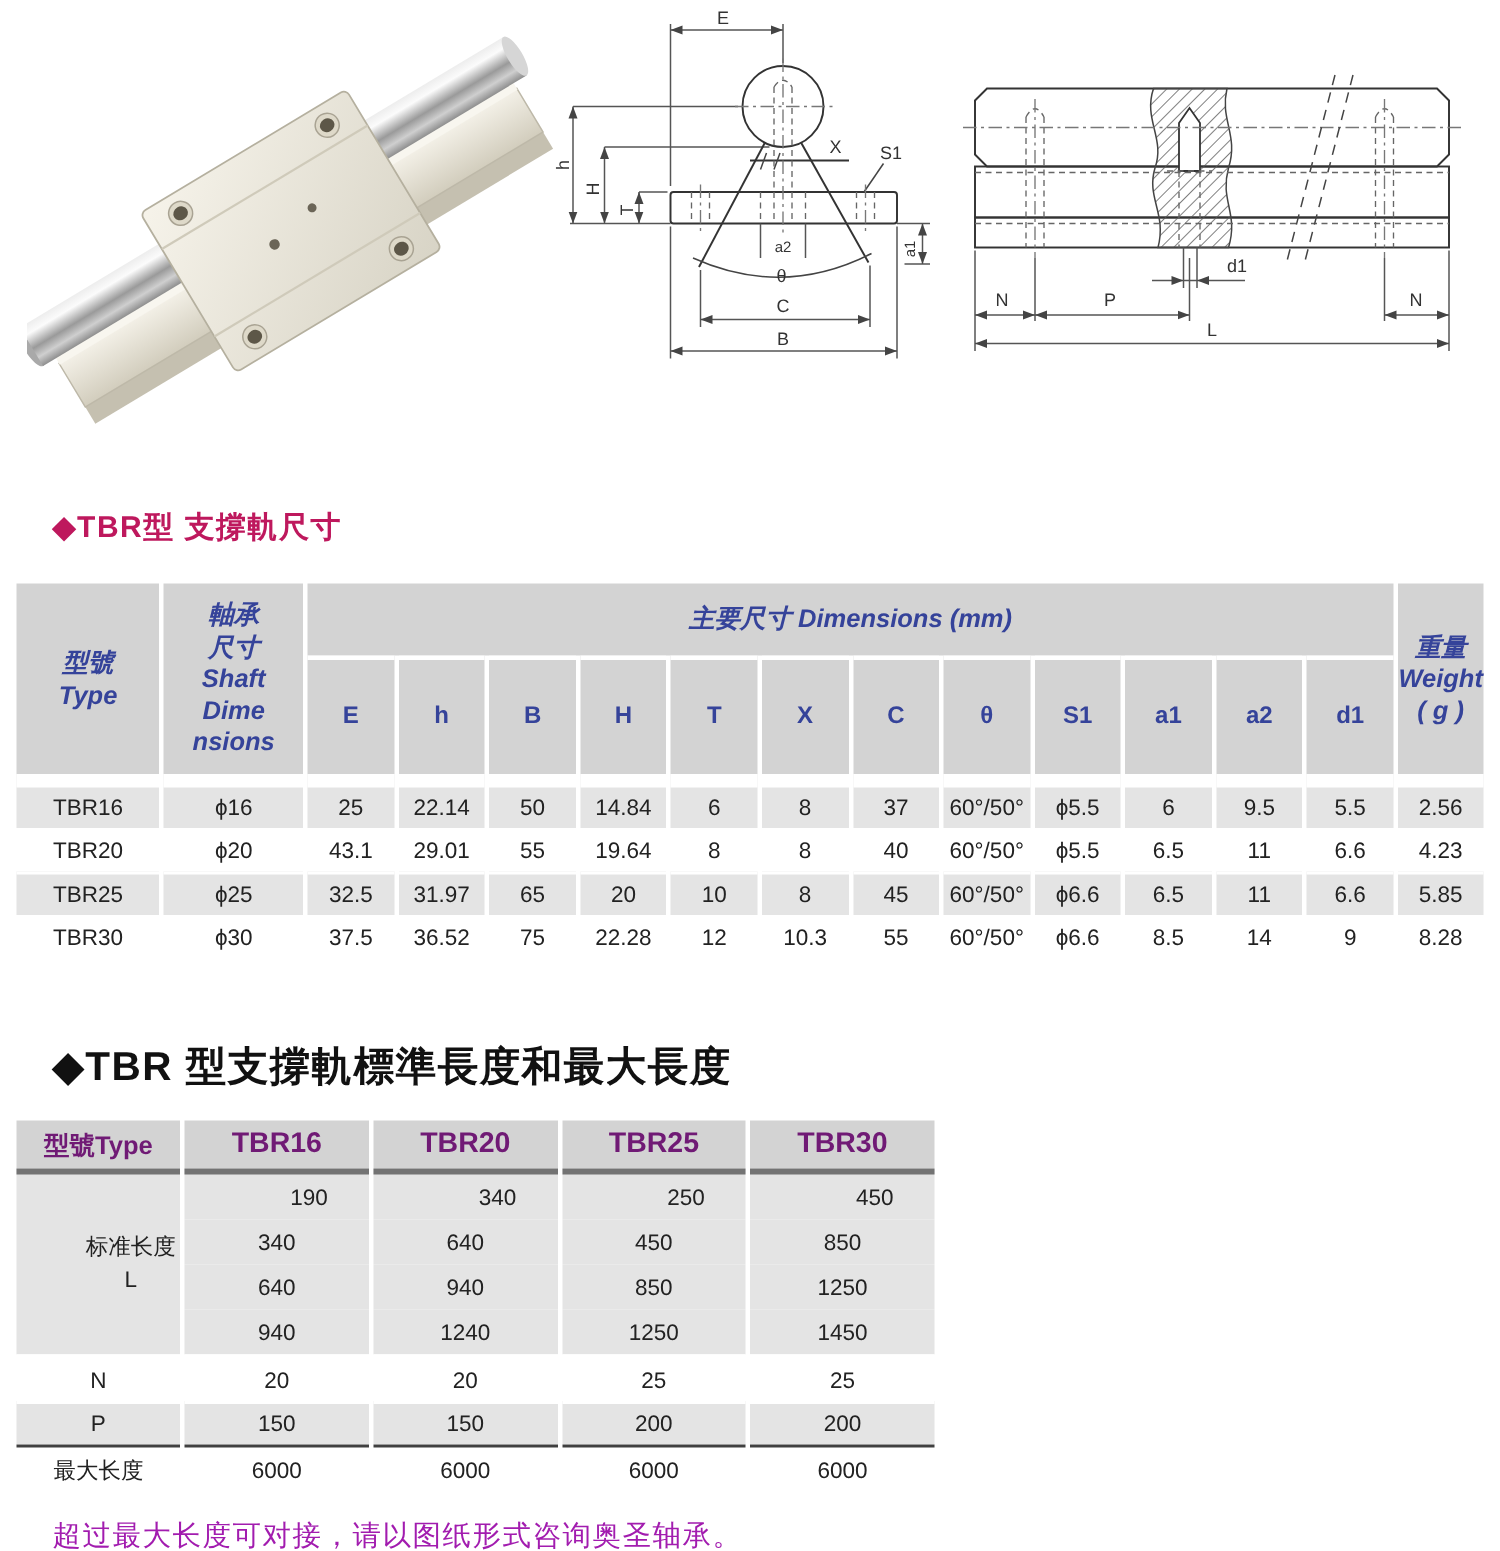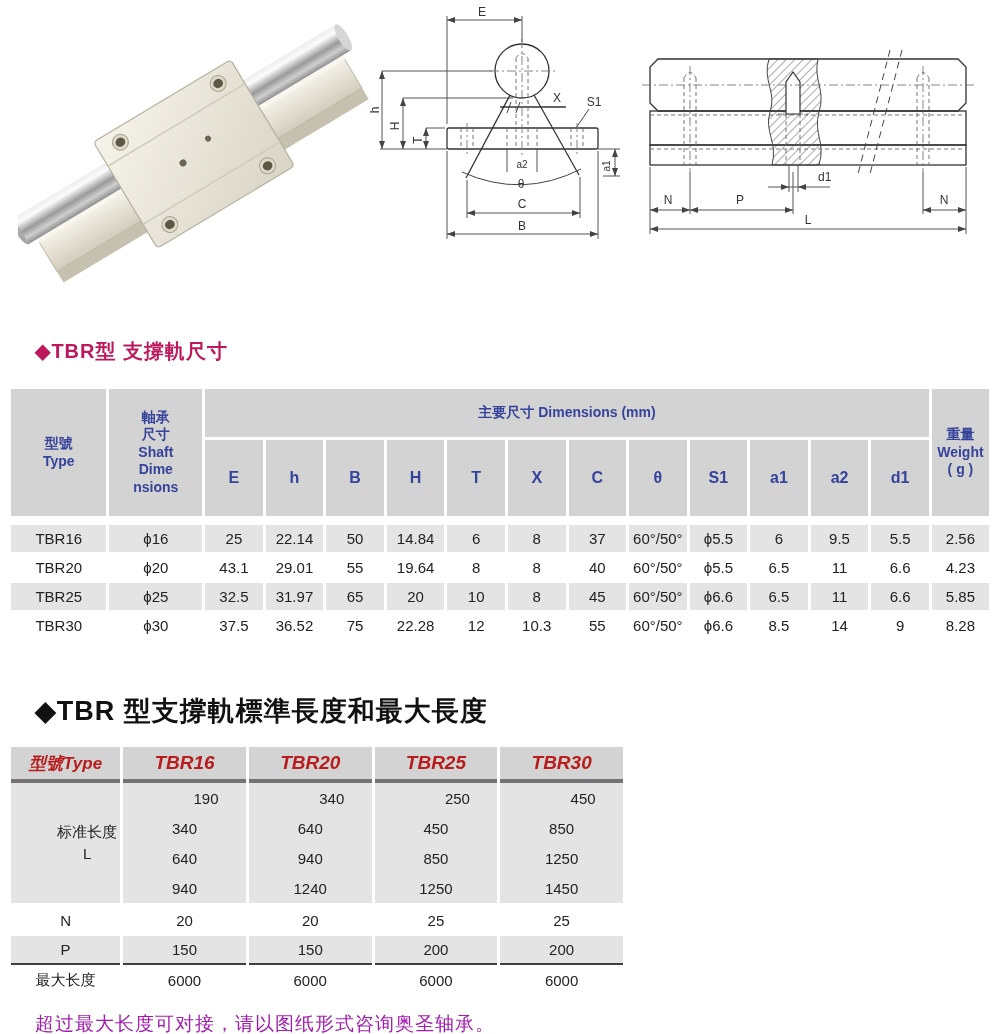--- a/index.html
+++ b/index.html
@@ -13,29 +13,29 @@
   svg text{font-family:"Liberation Sans",sans-serif;fill:#333;}
 
   .heading{font-size:20px;font-weight:bold;color:#be185d;margin:52px 0 0 35px;letter-spacing:1px;}
   .heading2{font-size:27px;font-weight:bold;color:#111;margin:54px 0 0 35px;letter-spacing:1px;}
 
   table{border-collapse:separate;border-spacing:3px 0;table-layout:fixed;}
   th,td{text-align:center;vertical-align:middle;padding:0;}
 
   .t1{width:984px;margin:24px 8px 0 8px;}
   .t1 thead th{background:#d3d3d3;color:#35439a;font-weight:bold;white-space:pre-line;line-height:1.25;}
-  .t1 .group-row th{height:48px;font-size:14px;}
+  .t1 .group-row th{height:48px;font-size:17px;font-style:italic;}
   .t1 .sub-row th{height:76px;font-size:16px;border-top:3px solid #fff;}
   .t1 th.span2{border-top:none;}
   .t1 tbody td{height:27px;font-size:15px;color:#222;border-top:2px solid #fff;}
   .t1 tbody tr.first td{border-top:9px solid #fff;}
   .t1 tbody tr.stripe td{background:#e4e4e4;}
 
   .t2{width:618px;margin:18px 8px 0 8px;}
-  .t2 thead th{background:#d3d3d3;color:#b91c1c;font-weight:bold;height:32px;font-style:italic;}
+  .t2 thead th{background:#d3d3d3;color:#701a75;font-weight:bold;height:32px;}
   .t2 thead th.typecol{font-size:17px;}
   .t2 thead th.model{font-size:19px;}
   .t2 td{font-size:15px;color:#222;}
   .t2 tr.std td{background:#e4e4e4;height:30px;}
   .t2 tr.std.firstband td{border-top:4px solid #737373;padding-left:43px;}
   .t2 td.stdlabel{background:#e4e4e4;white-space:pre-line;font-size:15px;line-height:1.5;}
   .t2 tr.nrow td{height:28px;background:#fff;border-top:3px solid #fff;}
   .t2 tr.prow td{height:27px;background:#e4e4e4;border-top:2px solid #fff;}
   .t2 tr.maxrow td{height:30px;background:#fff;border-top:2px solid #404040;}
 

